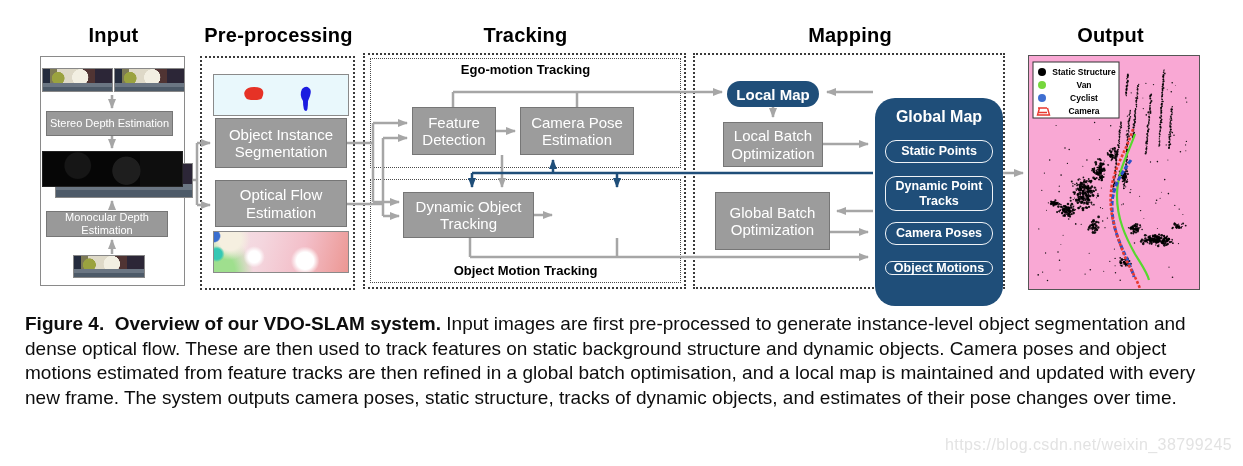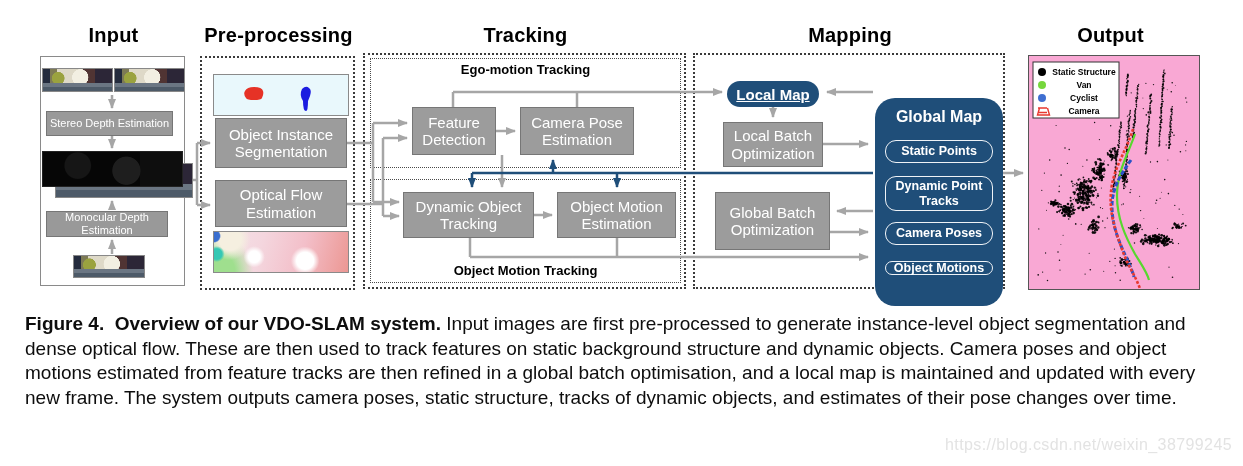--- a/index.html
+++ b/index.html
@@ -132,23 +132,22 @@
       <path d="M88,14 q4,-4 7,-1 q3,2 1,8 l-2,5 q0,10 -2,10 q-3,0 -3,-10 q-4,-6 -1,-12 Z" fill="#1c1ce0"></path>
     </svg>
   </div>
   <div class="gbox" style="left:215px;top:118px;width:132px;height:50px;">Object Instance Segmentation</div>
   <div class="gbox" style="left:215px;top:180px;width:132px;height:47px;">Optical Flow Estimation</div>
   <div class="thumb flowthumb" style="left:213px;top:231px;width:136px;height:42px;"></div>
 
   <div class="gbox" style="left:412px;top:107px;width:84px;height:48px;">Feature Detection</div>
   <div class="gbox" style="left:520px;top:107px;width:114px;height:48px;">Camera Pose Estimation</div>
   <div class="gbox" style="left:403px;top:192px;width:131px;height:46px;">Dynamic Object Tracking</div>
-  <div class="gbox" style="left:557px;top:192px;width:119px;height:46px;">Object Motion Estimation</div>
 
-  <div class="bluepill" style="left:727px;top:81px;width:92px;height:26px;text-decoration:underline;">Local Map</div>
+  <div class="bluepill" style="left:727px;top:81px;width:92px;height:26px;">Local Map</div>
   <div class="gbox" style="left:723px;top:122px;width:100px;height:45px;">Local Batch Optimization</div>
   <div class="gbox" style="left:715px;top:192px;width:115px;height:58px;">Global Batch Optimization</div>
   <div class="gmap" style="left:875px;top:70px;width:128px;height:208px;">
     <div class="gmap-title">Global Map</div>
     <div class="gpill" style="top:42px;height:23px;">Static Points</div>
     <div class="gpill" style="top:78px;height:35px;">Dynamic Point Tracks</div>
     <div class="gpill" style="top:124px;height:23px;">Camera Poses</div>
     <div class="gpill" style="top:163px;height:14px;">Object Motions</div>
   </div>
 

